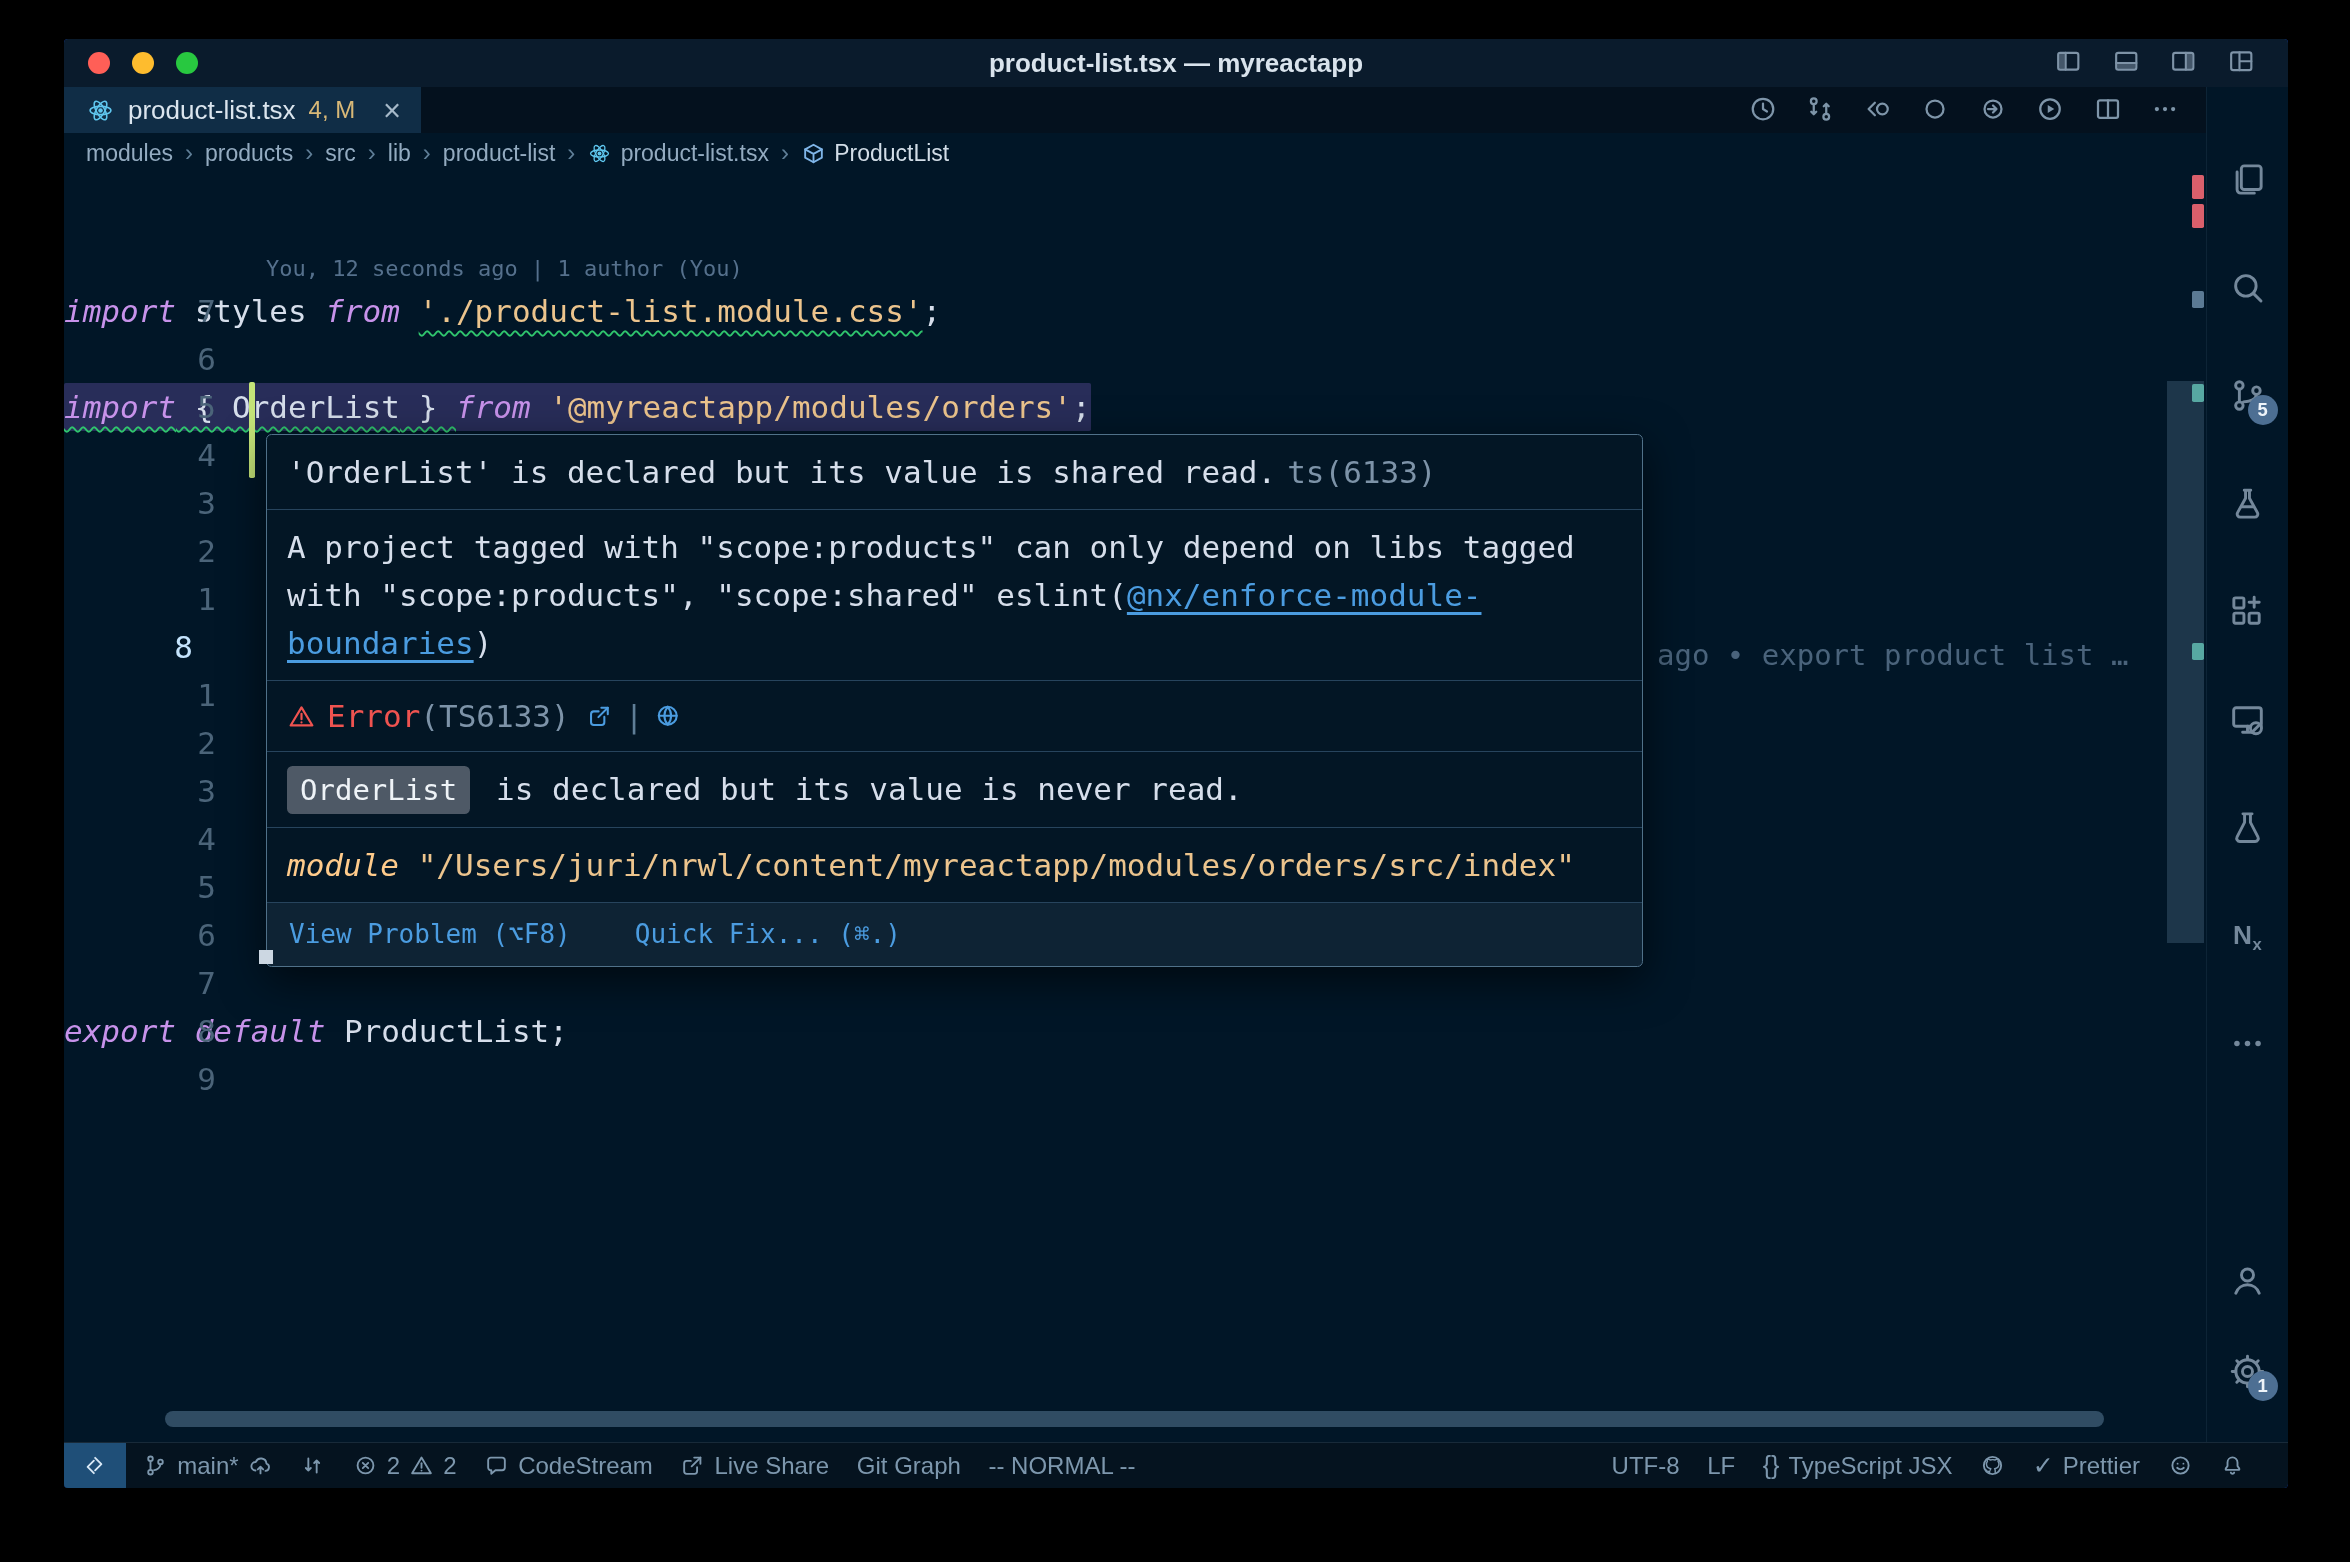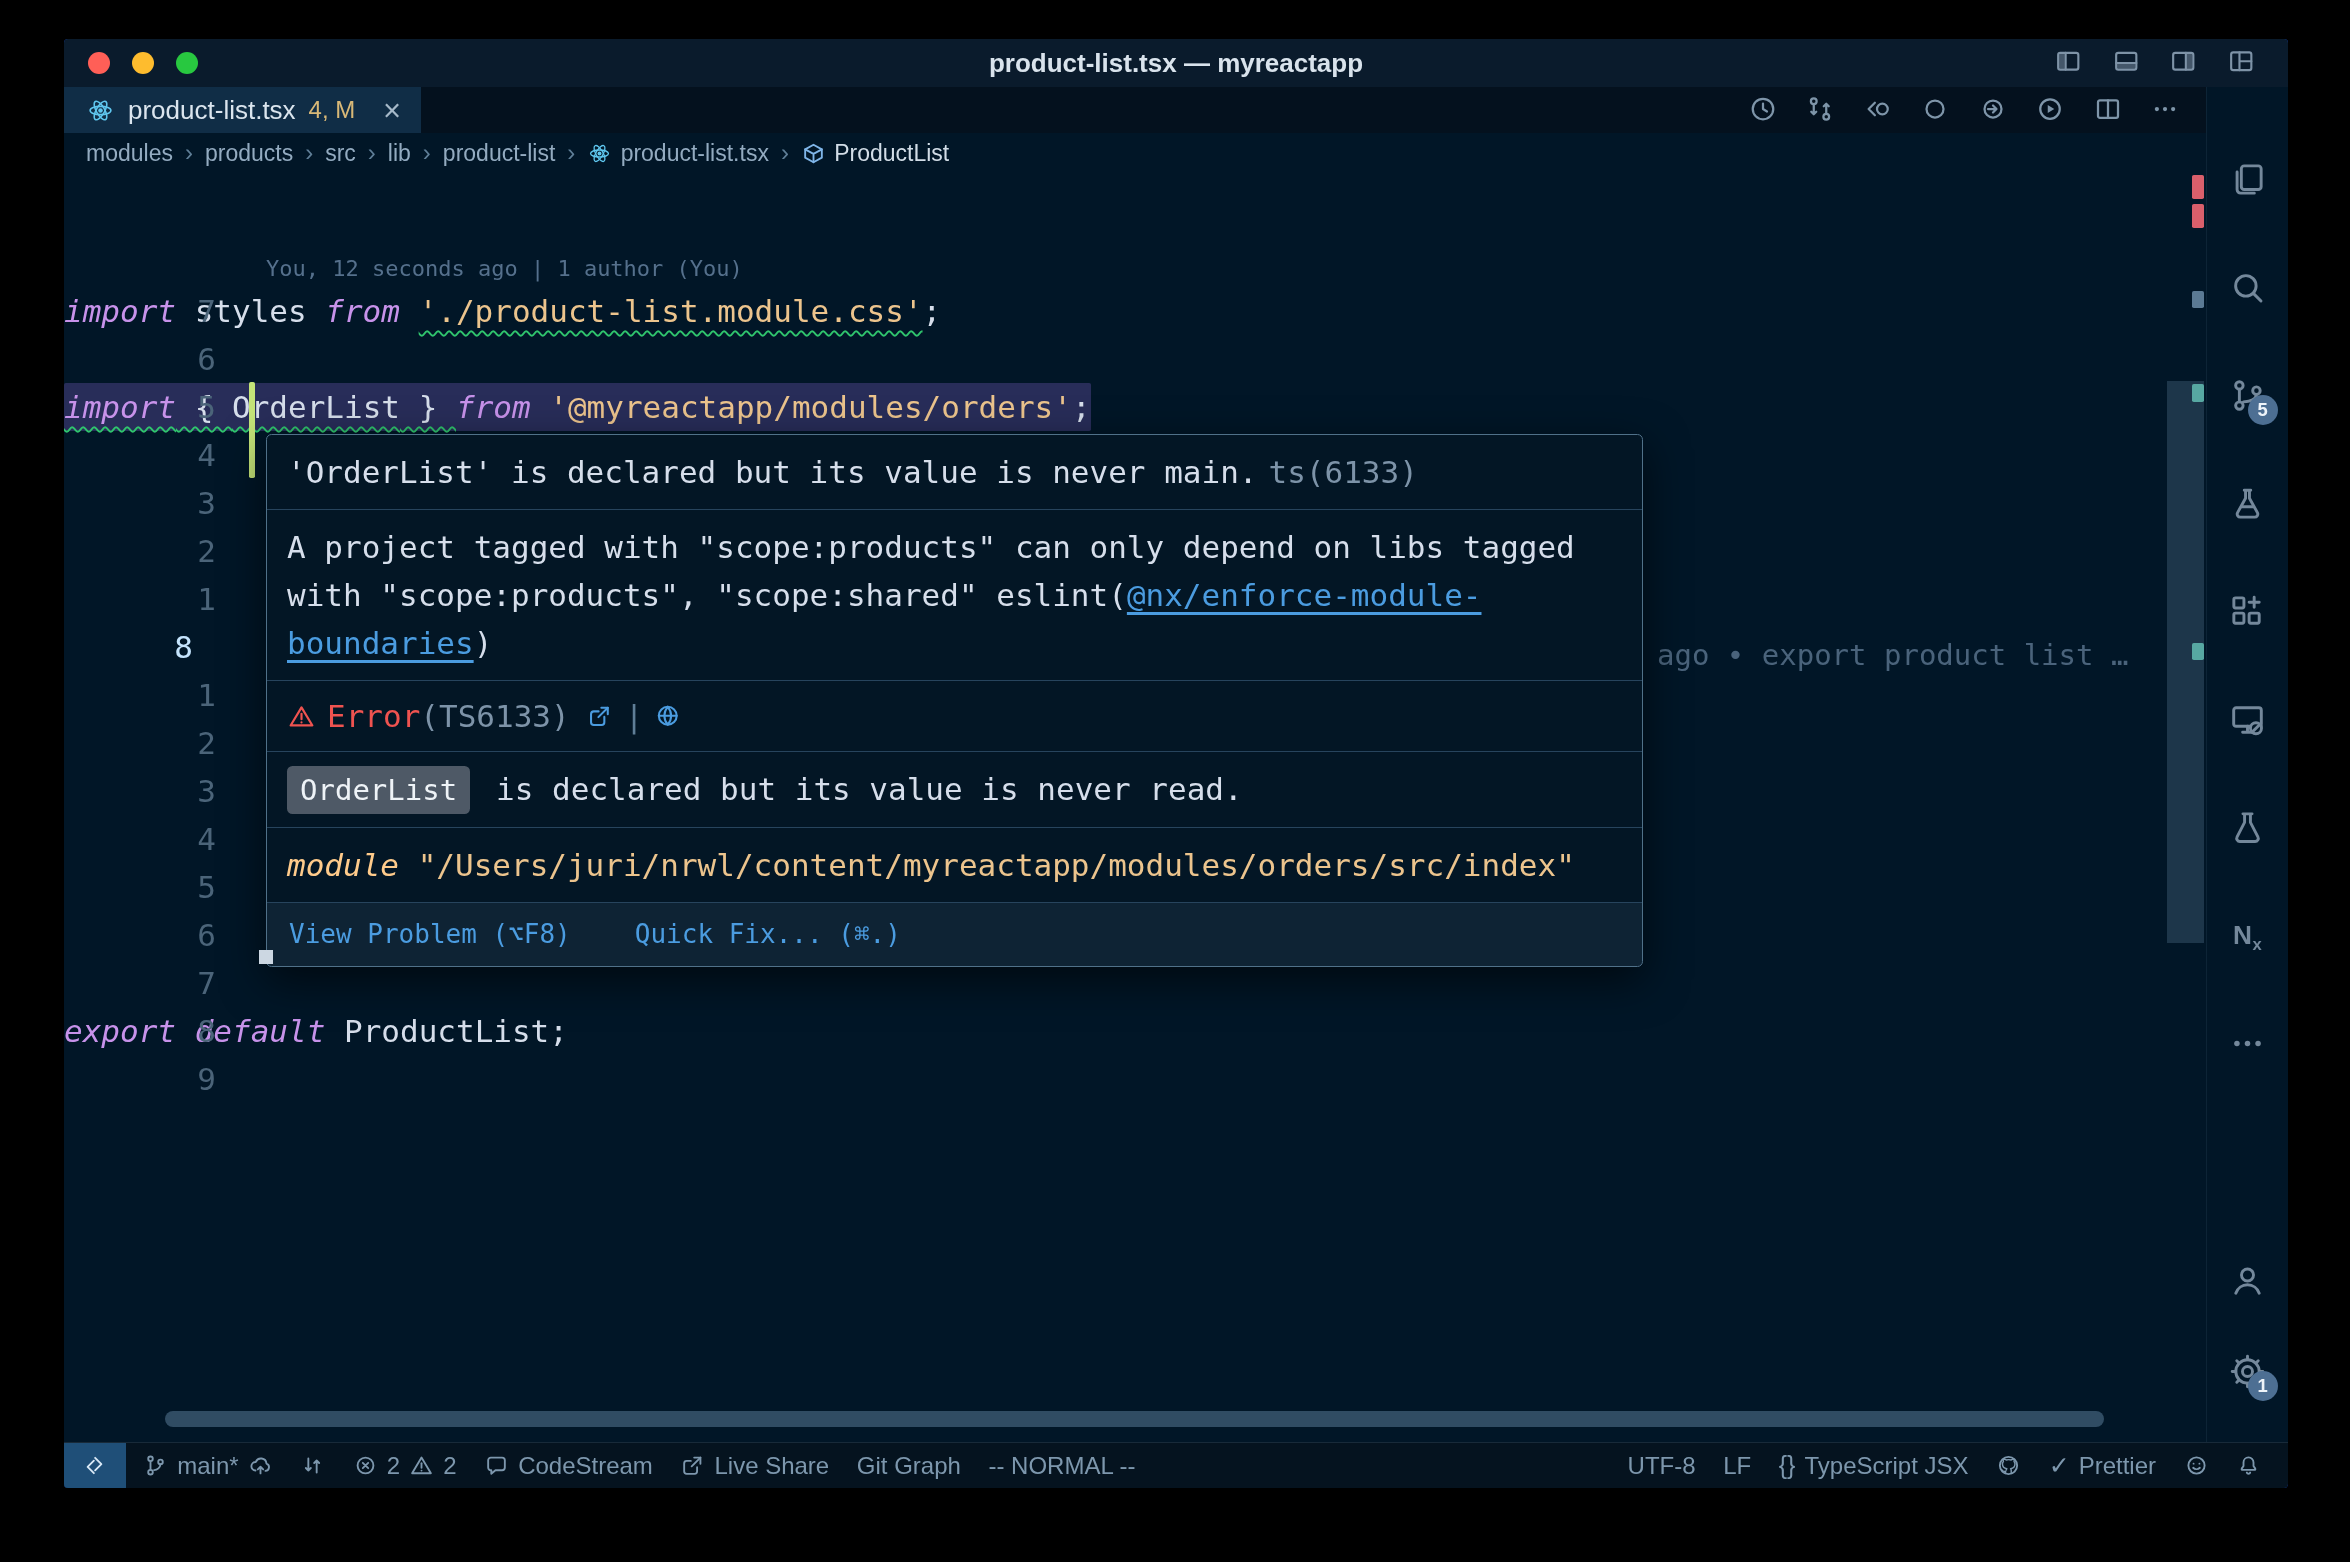--- a/index.html
+++ b/index.html
@@ -61,21 +61,21 @@
 .hs-code .mkw{color:#ffcb8b;font-style:italic}
 .hs-code .mstr{color:#ecc48d}
 .hfoot{display:flex;gap:64px;padding:13px 22px;background:rgba(95,126,151,.13);font-size:26px;line-height:37px;border-bottom-left-radius:4.6px;border-bottom-right-radius:4.6px}
 .grip{position:absolute;left:195px;top:777px;width:13.8px;height:13.8px;background:#ccd7e2;z-index:31}
 .vscroll{position:absolute;right:1.8px;top:208px;width:37px;height:562px;background:rgba(121,158,190,.24)}
 .hscroll{position:absolute;left:101px;bottom:14.7px;width:1939px;height:16.5px;background:rgba(121,158,190,.4);border-radius:8.3px}
 .ruler{position:absolute;right:1.8px;width:12px;border-radius:1.8px;z-index:5}
 .statusbar{height:46px;flex:none;background:#05131f;border-top:0.9px solid rgba(95,126,151,.22);display:flex;align-items:center;font-size:24px;color:#7d97ad;z-index:40}
 .sb-item{display:flex;align-items:center;gap:9px;padding:0 13.8px;height:100%;white-space:nowrap}
 .sb-item.remote{background:#1f4f78;color:#d7e7f5;padding:0 18.4px;margin-right:3.7px}
-.sb-right{margin-left:auto;display:flex;height:100%;align-items:center;padding-right:13px}
+.sb-right{margin-left:auto;display:flex;height:100%;align-items:center;padding-right:29px}
 .ic{display:inline-flex;align-items:center;justify-content:center;line-height:1}
 .ic svg{width:1em;height:1em;display:block;fill:none;stroke:currentColor;stroke-width:1.8;stroke-linecap:round;stroke-linejoin:round}
 .sb-item .ic{font-size:25px}
 </style>
 </head>
 <body>
 
 <div class="window" data-name="app-window">
 
   <div class="titlebar" data-name="title-bar">
@@ -249,21 +249,21 @@
             <div class="row" data-name="code-line"><span class="num" data-name="line-number">6</span><span class="code" data-name="code-text"></span></div>
             <div class="row" data-name="code-line"><span class="num" data-name="line-number">7</span><span class="code" data-name="code-text"></span></div>
             <div class="row" data-name="code-line"><span class="num" data-name="line-number">8</span><span class="code" data-name="code-text"><span class="tok kw" data-name="code-token">export</span><span class="tok fg" data-name="code-token"> </span><span class="tok kw" data-name="code-token">default</span><span class="tok fg" data-name="code-token"> </span><span class="tok fg" data-name="code-token">ProductList;</span></span></div>
             <div class="row" data-name="code-line"><span class="num" data-name="line-number">9</span><span class="code" data-name="code-text"></span></div>
           </div>
 
         <div class="chbar" data-name="gutter-modified-indicator"></div>
 
         <div class="hover" data-name="hover-widget">
           <div class="hs" data-name="hover-quick-info">
-            <span data-name="hover-message">'OrderList' is declared but its value is never main.</span><span class="hi-code" data-name="hover-ts-code">ts(6133)</span>
+            <span data-name="hover-message">'OrderList' is declared but its value is shared read.</span><span class="hi-code" data-name="hover-ts-code">ts(6133)</span>
           </div>
           <div class="hs" data-name="hover-lint-message">
             <span data-name="lint-text">A project tagged with "scope:products" can only depend on libs tagged with "scope:products", "scope:shared" eslint(</span><a class="hlink u" data-name="lint-rule-link">@nx/enforce-module-boundaries</a><span data-name="lint-text-close">)</span>
           </div>
           <div class="hs hov-err" data-name="hover-error-row">
             <span class="ic err-ic" data-name="warning-triangle-icon">
                 <svg viewBox="0 0 24 24">
                   <path d="M12 4.4 21 19.4H3z"></path>
                   <path d="M12 9.8v4.4"></path>
                   <circle cx="12" cy="16.9" r=".9" fill="currentColor" stroke="none"></circle>

